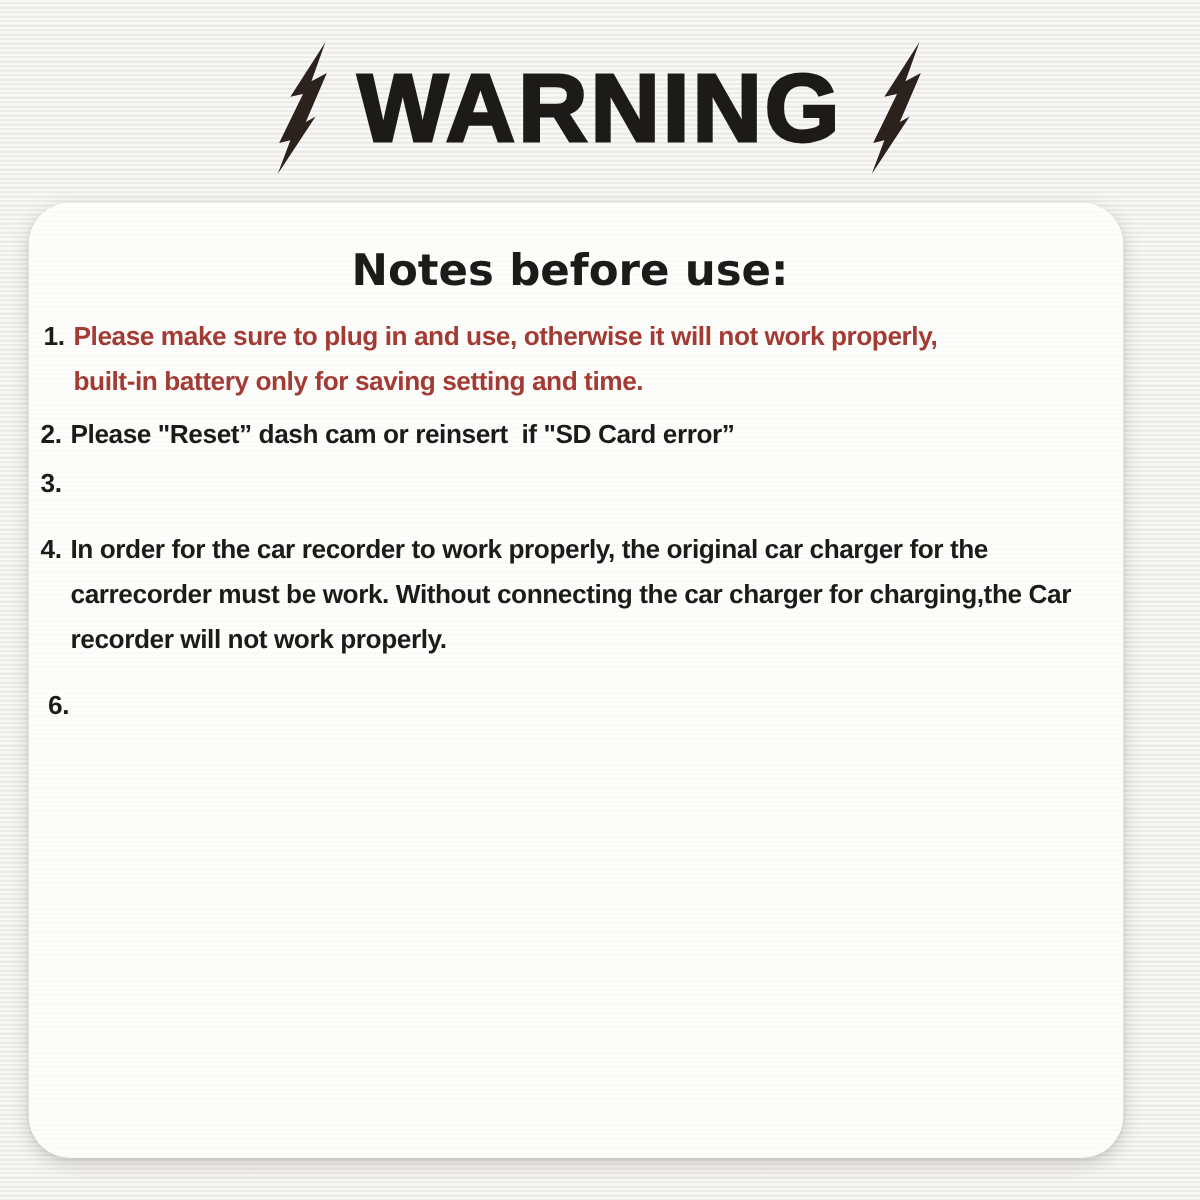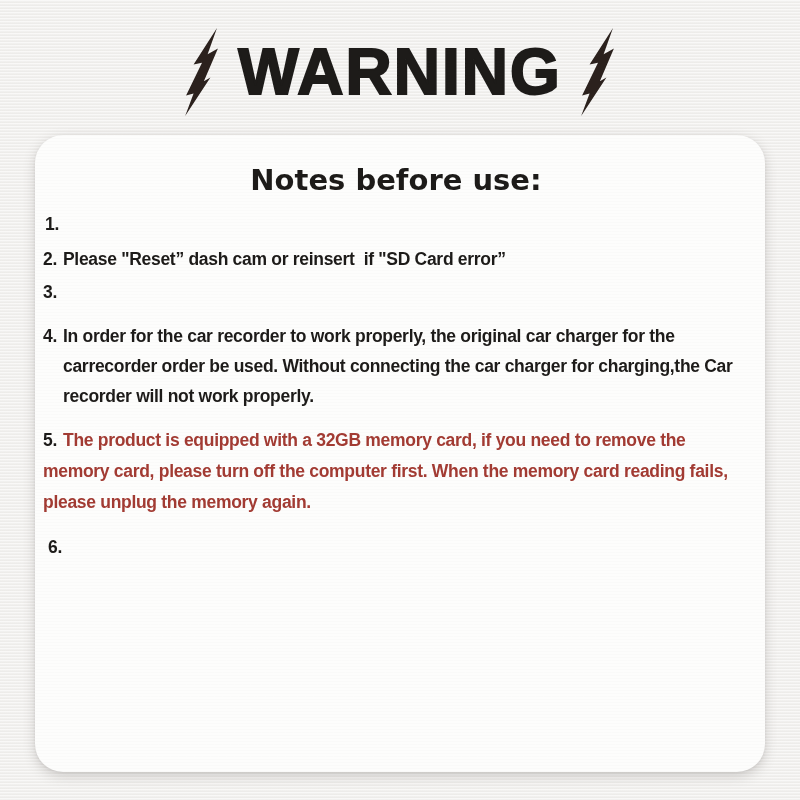--- a/index.html
+++ b/index.html
@@ -30,21 +30,21 @@
   .bolt{width:50px;height:88px;color:var(--bolt);flex:0 0 auto;}
   .warning-title{
     font-size:64px; font-weight:700; letter-spacing:2px;
     color:var(--ink);
     -webkit-text-stroke:2px var(--ink);
     line-height:1; white-space:nowrap;
   }
 
   
   .card{
-    position:absolute; left:35px; top:135px; width:730px; height:637px;
+    position:absolute; left:19px; top:135px; width:730px; height:637px;
     background-color:var(--card);
     background-image:repeating-linear-gradient(
       180deg, rgba(0,0,0,0.012) 0 1px, transparent 1px 3px);
     border-radius:28px;
     box-shadow:0 4px 12px rgba(90,85,78,0.25), 0 1px 3px rgba(0,0,0,0.06);
     padding:28px 16px 0 8px;
     overflow:hidden;
   }
   .notes-heading{
     text-align:center;
@@ -86,43 +86,40 @@
     </svg>
   </header>
 
   <section class="card">
     <h2 class="notes-heading">Notes before use:</h2>
 
     <div class="notes">
 
       <div class="note hang note-1">
         <span class="num">1.</span>
+        <span class="txt c-red">Please make sure to plug in and use, otherwise it will not work properly,
+built-in battery only for saving setting and time.</span>
       </div>
 
       <div class="note hang note-2">
         <span class="num">2.</span>
         <span class="txt c-black">Please "Reset” dash cam or reinsert  if "SD Card error”</span>
       </div>
 
       <div class="note hang note-3">
         <span class="num">3.</span>
       </div>
 
       <div class="note hang note-4">
         <span class="num">4.</span>
         <span class="txt c-black">In order for the car recorder to work properly, the original car charger for the
-carrecorder order be used. Without connecting the car charger for charging,the Car
+carrecorder must be work. Without connecting the car charger for charging,the Car
 recorder will not work properly.</span>
       </div>
 
-      <div class="note blocked note-5">
-        <span class="num">5.</span><span class="txt c-red">The product is equipped with a 32GB memory card, if you need to remove the
-memory card, please turn off the computer first. When the memory card reading fails,
-please unplug the memory again.</span>
-      </div>
 
       <div class="note hang note-6">
         <span class="num">6.</span>
       </div>
 
     </div>
   </section>
 
 </div>
 

